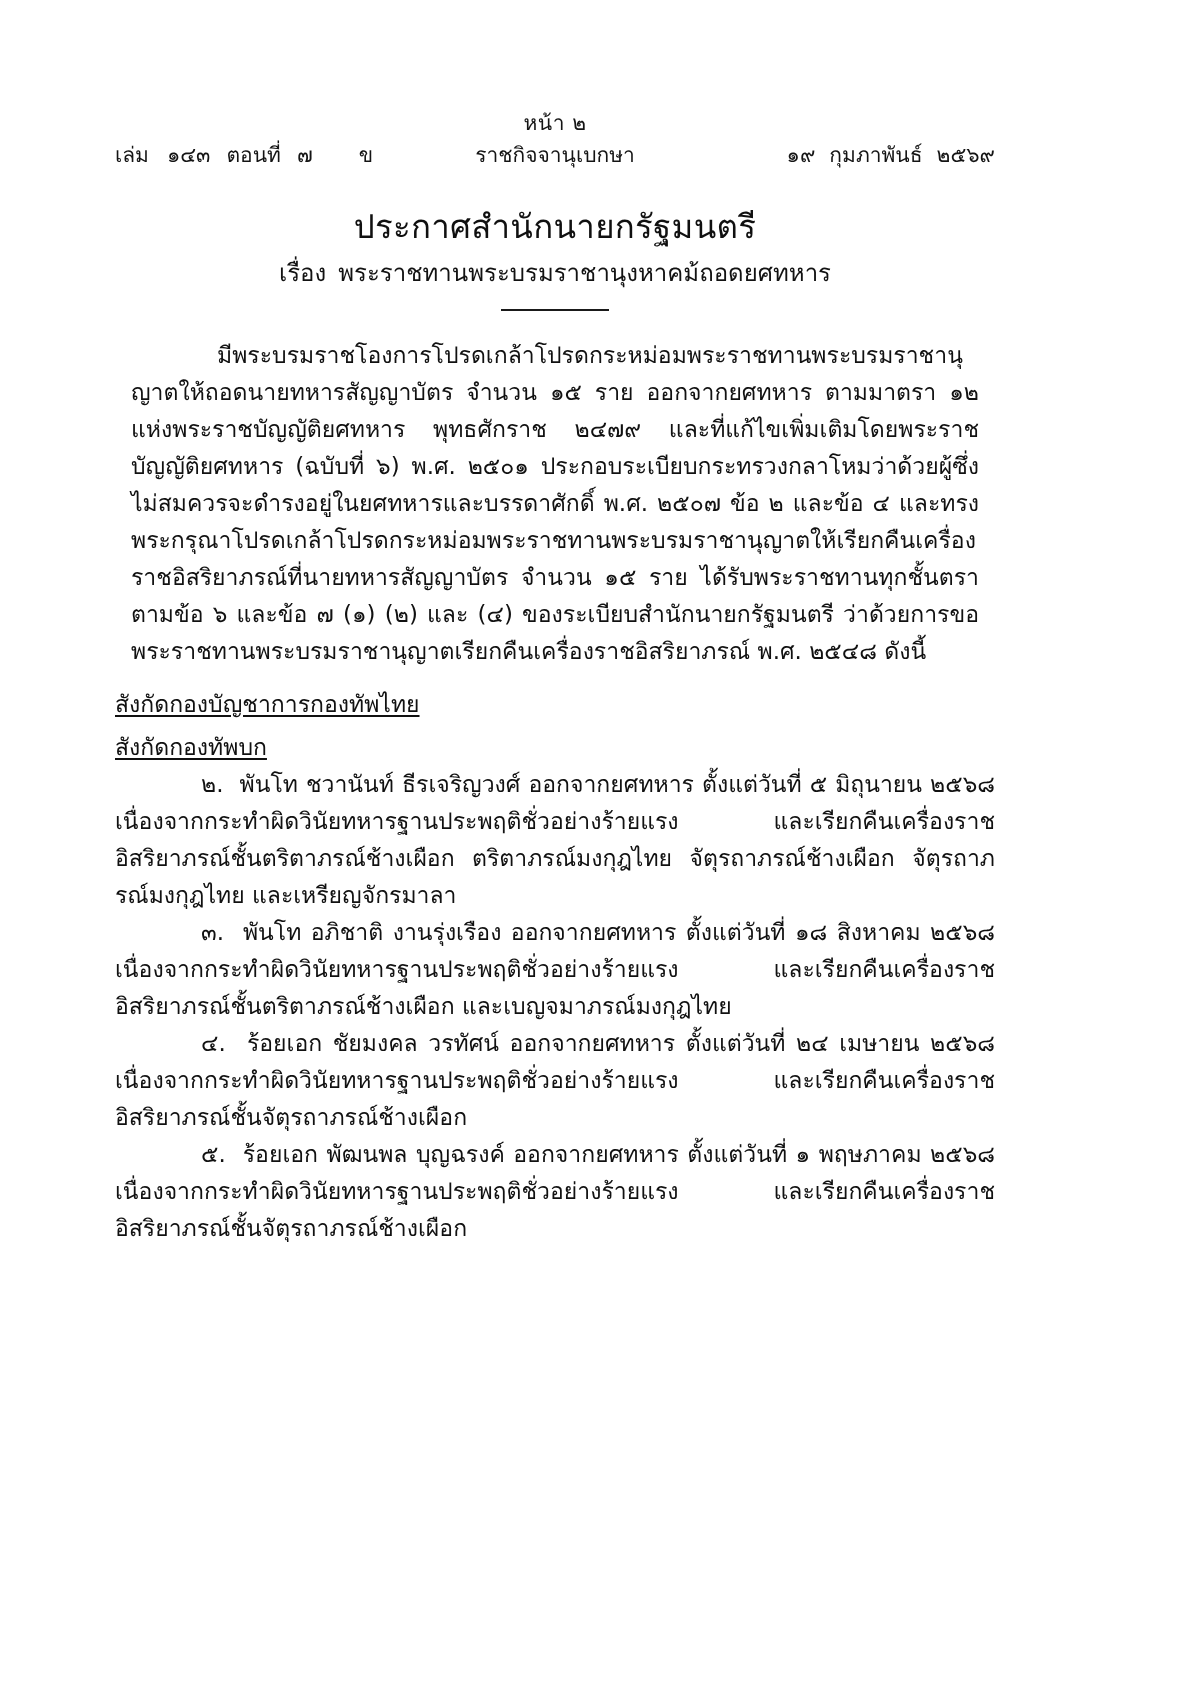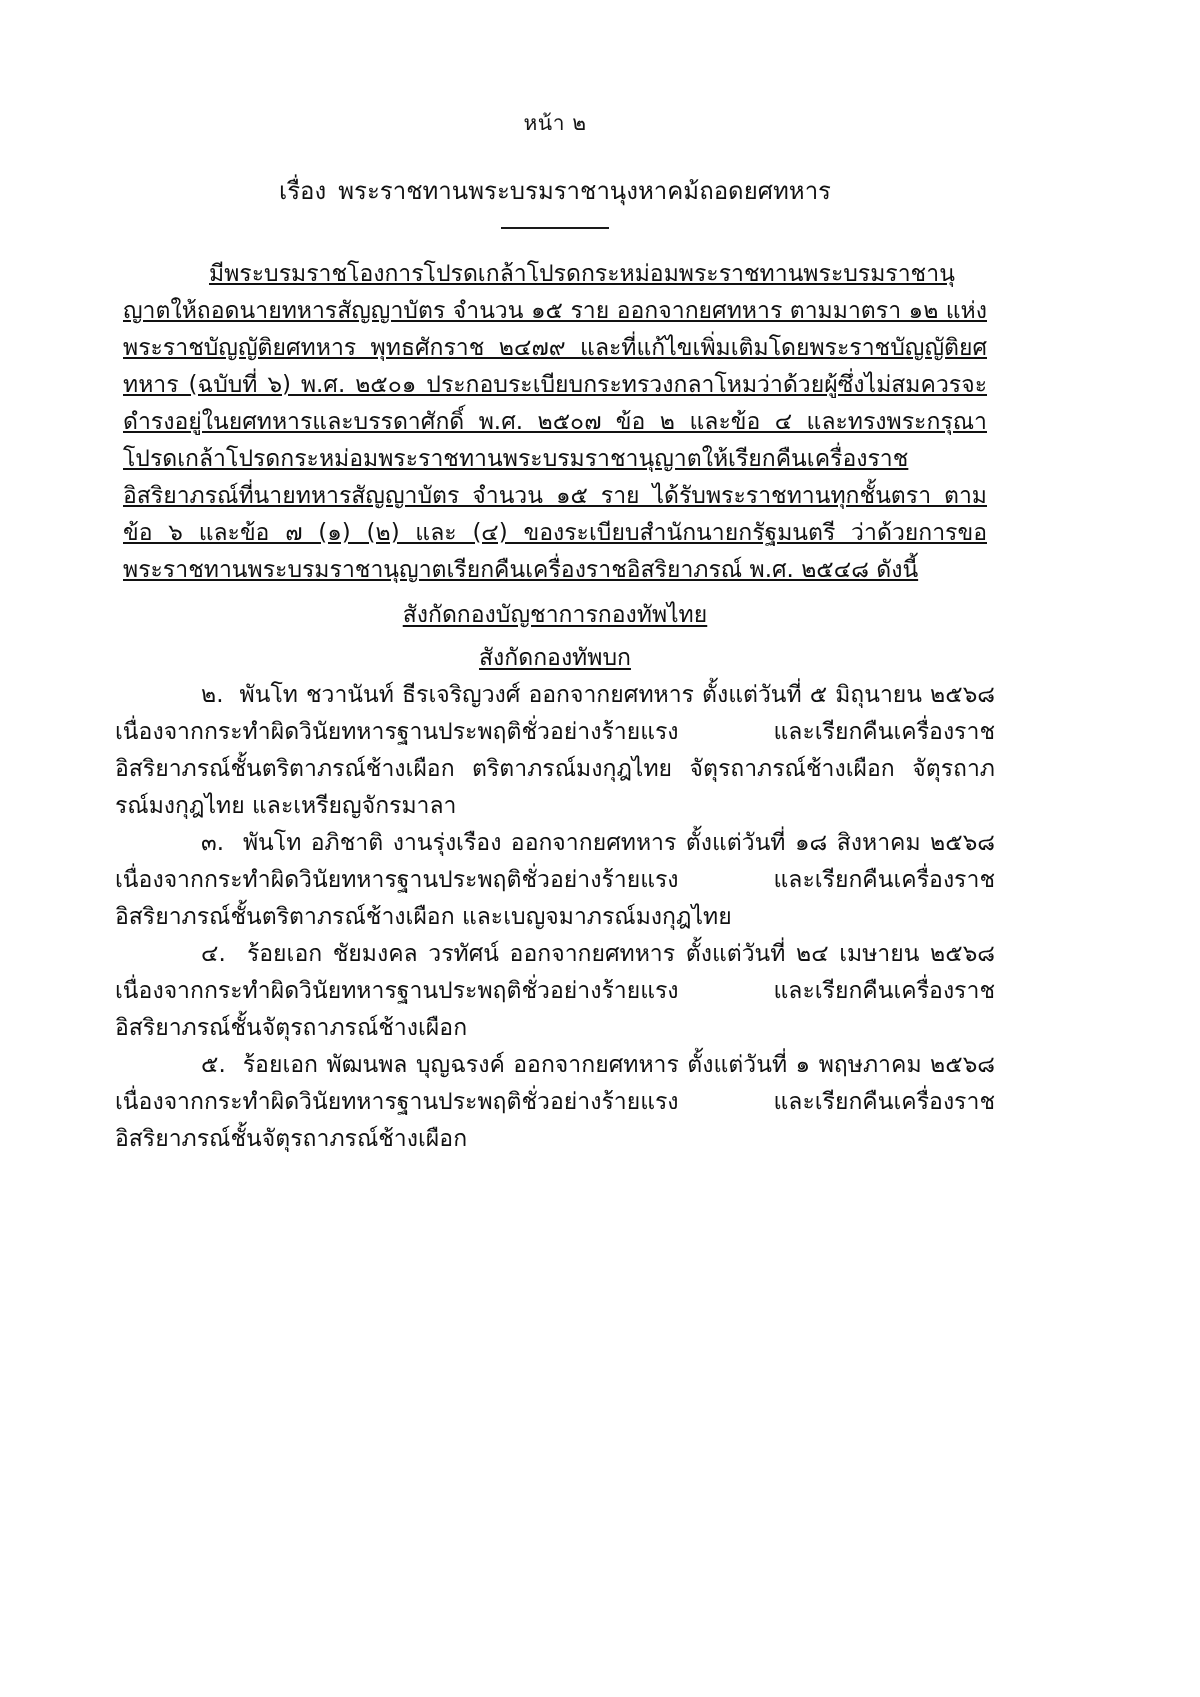--- a/index.html
+++ b/index.html
@@ -104,28 +104,26 @@
   .body {
     margin-top: 26px;
     font-family: "DejaVu Sans", "Liberation Sans", sans-serif;
     font-size: 23px;
     line-height: 37px;
     color: #111111;
     text-align: justify;
     text-justify: inter-word;
   }
   .para {
-    margin: 8px;
+    margin: 16px;
     text-indent: 86px;
     text-align: justify;
-    text-decoration: underline;
   }
 
   .section-heading {
-    text-align: center;
     margin: 6px 0 0 0;
     font-family: "DejaVu Sans", "Liberation Sans", sans-serif;
     font-size: 23px;
     line-height: 37px;
   }
   .section-heading span {
     text-decoration: underline;
     text-underline-offset: 3px;
   }
 
@@ -139,23 +137,39 @@
   .para, .entry { text-align-last: left; }
 </style>
 </head>
 <body>
 
 <div class="page">
   <div class="sheet">
 
     <div class="runhead">
       <div class="runhead-page">หน้า ๒</div>
+      <div class="runhead-row">
+        <div class="rh-left">
+          <span class="vol-label">เล่ม</span>
+          <span>๑๔๓</span>
+          <span>ตอนที่</span>
+          <span>๗</span>
+          <span class="rh-kor">ข</span>
+        </div>
+        <div class="rh-center">ราชกิจจานุเบกษา</div>
+        <div class="rh-right">
+          <span>๑๙</span>
+          <span>กุมภาพันธ์</span>
+          <span>๒๕๖๙</span>
+        </div>
+      </div>
     </div>
 
     <div class="titleblock">
+      <div class="doc-title">ประกาศสำนักนายกรัฐมนตรี</div>
       <div class="doc-subtitle">
         <span class="re-label">เรื่อง</span><span>พระราชทานพระบรมราชานุงหาคม้ถอดยศทหาร</span>
       </div>
       <div class="rule"></div>
     </div>
 
     <div class="body">
       <p class="para">มีพระบรมราชโองการโปรดเกล้าโปรดกระหม่อมพระราชทานพระบรมราชานุญาตให้ถอดนายทหารสัญญาบัตร จำนวน ๑๕ ราย ออกจากยศทหาร ตามมาตรา ๑๒ แห่งพระราชบัญญัติยศทหาร พุทธศักราช ๒๔๗๙ และที่แก้ไขเพิ่มเติมโดยพระราชบัญญัติยศทหาร (ฉบับที่ ๖) พ.ศ. ๒๕๐๑ ประกอบระเบียบกระทรวงกลาโหมว่าด้วยผู้ซึ่งไม่สมควรจะดำรงอยู่ในยศทหารและบรรดาศักดิ์ พ.ศ. ๒๕๐๗ ข้อ ๒ และข้อ ๔ และทรงพระกรุณาโปรดเกล้าโปรดกระหม่อมพระราชทานพระบรมราชานุญาตให้เรียกคืนเครื่องราชอิสริยาภรณ์ที่นายทหารสัญญาบัตร จำนวน ๑๕ ราย ได้รับพระราชทานทุกชั้นตรา ตามข้อ ๖ และข้อ ๗ (๑) (๒) และ (๔) ของระเบียบสำนักนายกรัฐมนตรี ว่าด้วยการขอพระราชทานพระบรมราชานุญาตเรียกคืนเครื่องราชอิสริยาภรณ์ พ.ศ. ๒๕๔๘ ดังนี้</p>
 
       <div class="section-heading">

